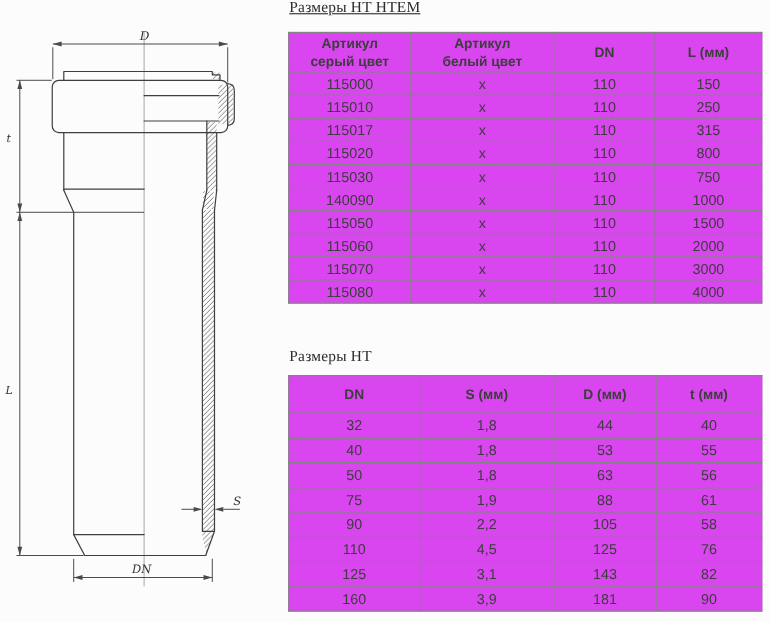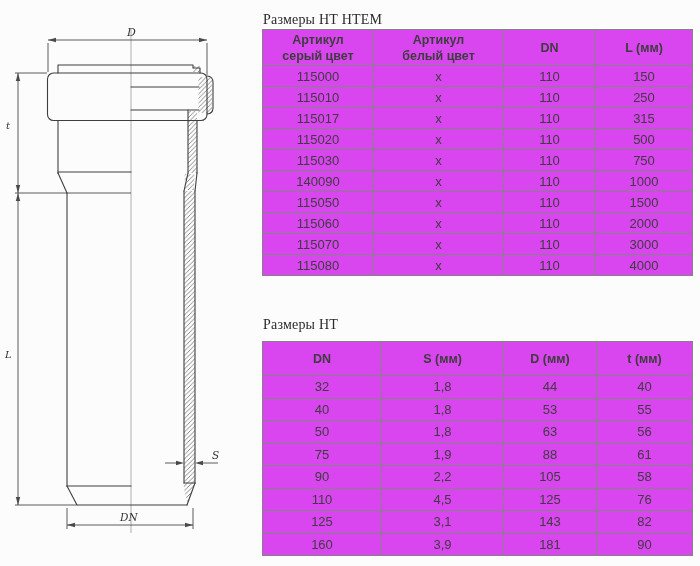--- a/index.html
+++ b/index.html
@@ -10,21 +10,21 @@
     font-family:"Liberation Sans",sans-serif;
     overflow:hidden;
   }
   .drawing{position:absolute;left:0;top:0;}
   .sec-title{
     position:absolute;left:263px;
     font-family:"Liberation Serif",serif;
     font-size:14px;color:#2b2b2b;
     letter-spacing:.2px;
   }
-  #title1{top:12px;}
+  #title1{top:0;text-decoration:underline;}
   #title2{top:317px;}
   table.spec{
     position:absolute;left:262px;
     border-collapse:collapse;
     table-layout:fixed;
     width:430px;
     background:#d946ef;
   }
   #table1{top:29px;}
   #table2{top:341px;}
@@ -169,21 +169,21 @@
         <tr>
           <td>115017</td>
           <td>x</td>
           <td>110</td>
           <td>315</td>
         </tr>
         <tr>
           <td>115020</td>
           <td>x</td>
           <td>110</td>
-          <td>500</td>
+          <td>800</td>
         </tr>
         <tr>
           <td>115030</td>
           <td>x</td>
           <td>110</td>
           <td>750</td>
         </tr>
         <tr>
           <td>140090</td>
           <td>x</td>

